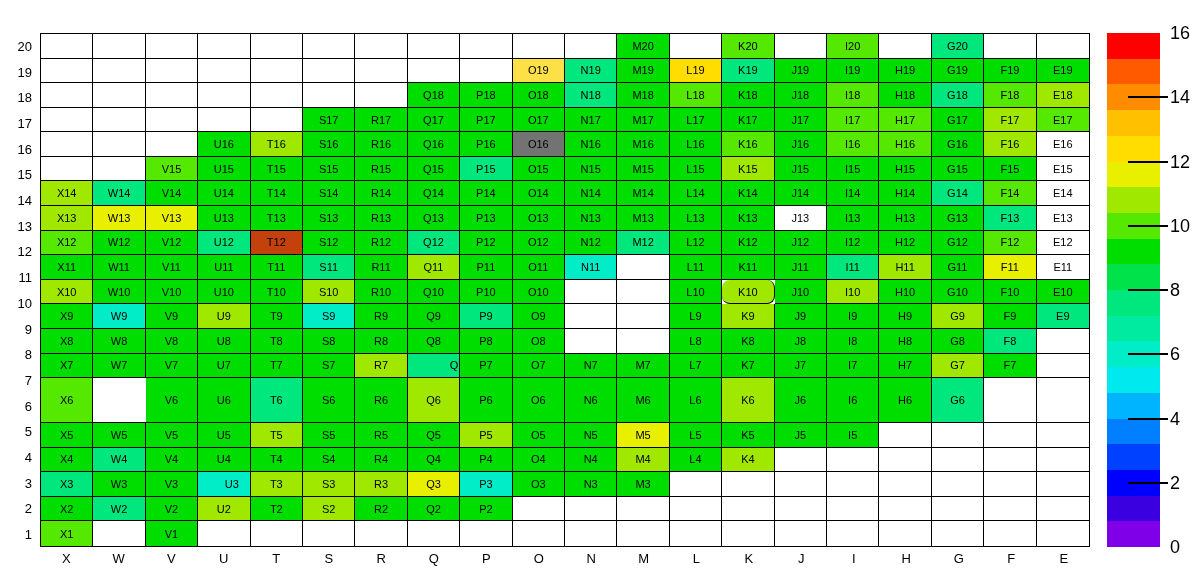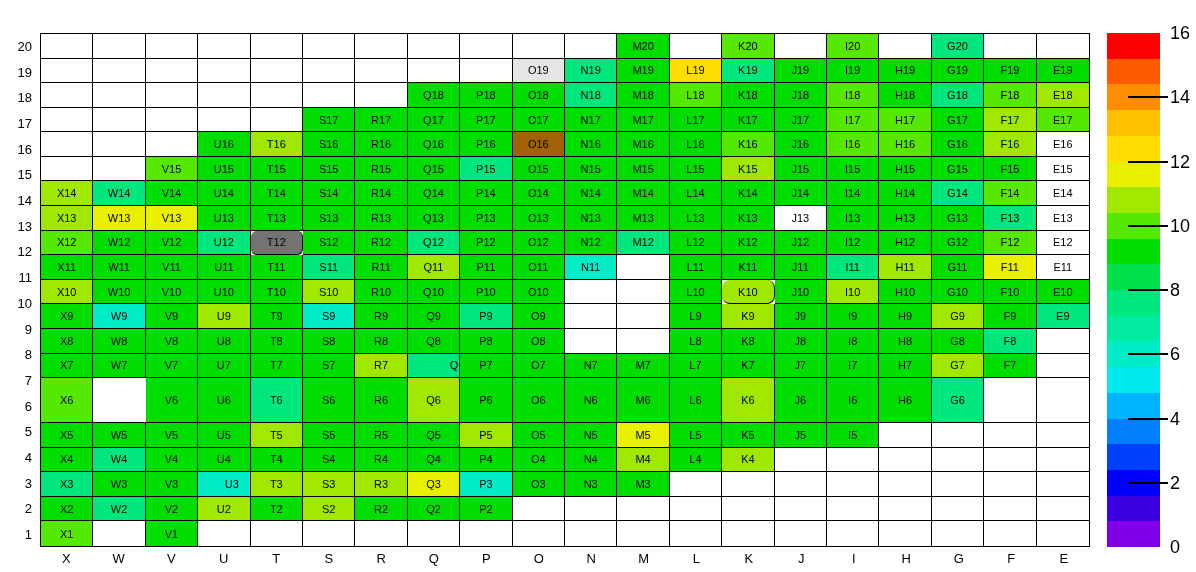--- a/index.html
+++ b/index.html
@@ -52,21 +52,21 @@
       <div class="cell" style="background: rgb(255, 255, 255);"></div>
       <div class="cell" style="background: rgb(255, 255, 255);"></div>
       <div class="cell" style="background: rgb(255, 255, 255);"></div>
       <div class="cell" style="background: rgb(255, 255, 255);"></div>
       <div class="cell" style="background: rgb(255, 255, 255);"></div>
       <div class="cell" style="background: rgb(255, 255, 255);"></div>
       <div class="cell" style="background: rgb(255, 255, 255);"></div>
       <div class="cell" style="background: rgb(255, 255, 255);"></div>
       <div class="cell" style="background: rgb(255, 255, 255);"></div>
       <div class="cell" style="background: rgb(255, 255, 255);"></div>
-      <div class="cell" style="background: #e5e5e5;">O19</div>
+      <div class="cell" style="background: #fde047;">O19</div>
       <div class="cell" style="background: rgb(0, 232, 125);">N19</div>
       <div class="cell" style="background: rgb(0, 222, 0);">M19</div>
       <div class="cell" style="background: rgb(255, 221, 0);">L19</div>
       <div class="cell" style="background: rgb(0, 232, 125);">K19</div>
       <div class="cell" style="background: rgb(0, 222, 0);">J19</div>
       <div class="cell" style="background: rgb(0, 222, 0);">I19</div>
       <div class="cell" style="background: rgb(0, 222, 0);">H19</div>
       <div class="cell" style="background: rgb(0, 222, 0);">G19</div>
       <div class="cell" style="background: rgb(0, 222, 0);">F19</div>
       <div class="cell" style="background: rgb(0, 222, 0);">E19</div>
@@ -112,21 +112,21 @@
       <div class="cell" style="background: rgb(85, 232, 0);">E17</div>
       <div class="cell" style="background: rgb(255, 255, 255);"></div>
       <div class="cell" style="background: rgb(255, 255, 255);"></div>
       <div class="cell" style="background: rgb(255, 255, 255);"></div>
       <div class="cell" style="background: rgb(0, 222, 0);">U16</div>
       <div class="cell" style="background: rgb(160, 232, 0);">T16</div>
       <div class="cell" style="background: rgb(0, 222, 0);">S16</div>
       <div class="cell" style="background: rgb(0, 222, 0);">R16</div>
       <div class="cell" style="background: rgb(0, 222, 0);">Q16</div>
       <div class="cell" style="background: rgb(0, 222, 0);">P16</div>
-      <div class="cell" style="background: #a16207;">O16</div>
+      <div class="cell" style="background: #737373;">O16</div>
       <div class="cell" style="background: rgb(0, 222, 0);">N16</div>
       <div class="cell" style="background: rgb(0, 222, 0);">M16</div>
       <div class="cell" style="background: rgb(0, 222, 0);">L16</div>
       <div class="cell" style="background: rgb(85, 232, 0);">K16</div>
       <div class="cell" style="background: rgb(0, 222, 0);">J16</div>
       <div class="cell" style="background: rgb(85, 232, 0);">I16</div>
       <div class="cell" style="background: rgb(85, 232, 0);">H16</div>
       <div class="cell" style="background: rgb(0, 222, 0);">G16</div>
       <div class="cell" style="background: rgb(160, 232, 0);">F16</div>
       <div class="cell" style="background: rgb(255, 255, 255);">E16</div>
@@ -187,21 +187,21 @@
       <div class="cell" style="background: rgb(255, 255, 255);">J13</div>
       <div class="cell" style="background: rgb(0, 222, 0);">I13</div>
       <div class="cell" style="background: rgb(0, 222, 0);">H13</div>
       <div class="cell" style="background: rgb(0, 222, 0);">G13</div>
       <div class="cell" style="background: rgb(0, 232, 125);">F13</div>
       <div class="cell" style="background: rgb(255, 255, 255);">E13</div>
       <div class="cell" style="background: rgb(85, 232, 0);">X12</div>
       <div class="cell" style="background: rgb(0, 222, 0);">W12</div>
       <div class="cell" style="background: rgb(0, 222, 0);">V12</div>
       <div class="cell" style="background: rgb(0, 232, 125);">U12</div>
-      <div class="cell" style="background: #737373; border-radius: 6px;">T12</div>
+      <div class="cell" style="background: #c2410c;">T12</div>
       <div class="cell" style="background: rgb(0, 222, 0);">S12</div>
       <div class="cell" style="background: rgb(0, 222, 0);">R12</div>
       <div class="cell" style="background: rgb(0, 232, 125);">Q12</div>
       <div class="cell" style="background: rgb(0, 222, 0);">P12</div>
       <div class="cell" style="background: rgb(0, 222, 0);">O12</div>
       <div class="cell" style="background: rgb(0, 222, 0);">N12</div>
       <div class="cell" style="background: rgb(0, 232, 125);">M12</div>
       <div class="cell" style="background: rgb(0, 222, 0);">L12</div>
       <div class="cell" style="background: rgb(0, 222, 0);">K12</div>
       <div class="cell" style="background: rgb(0, 222, 0);">J12</div>

